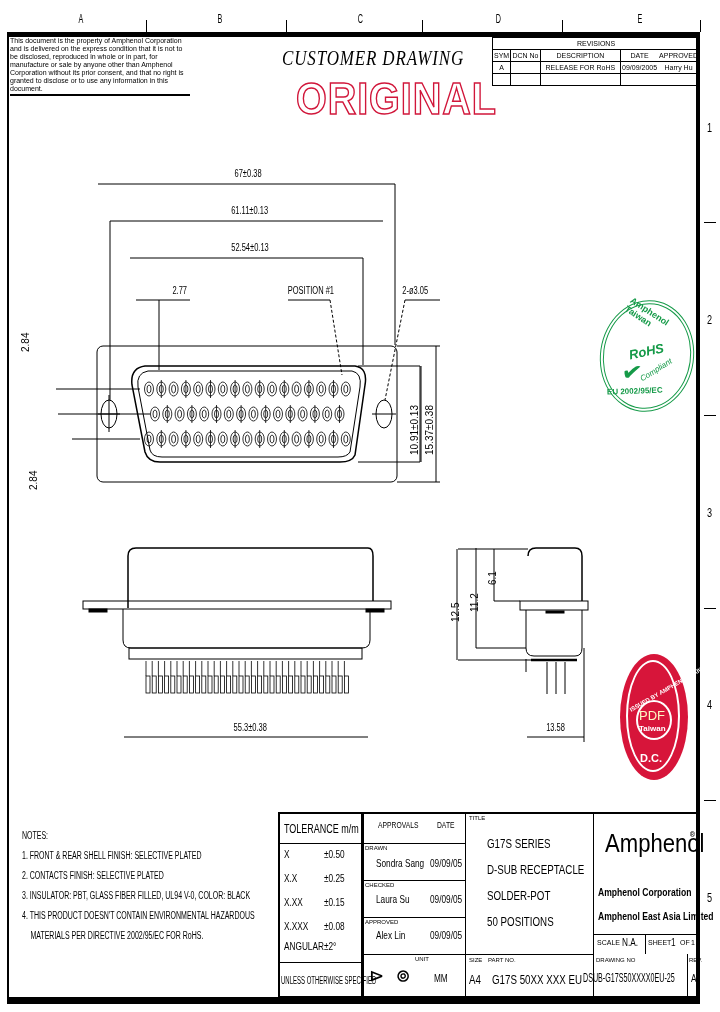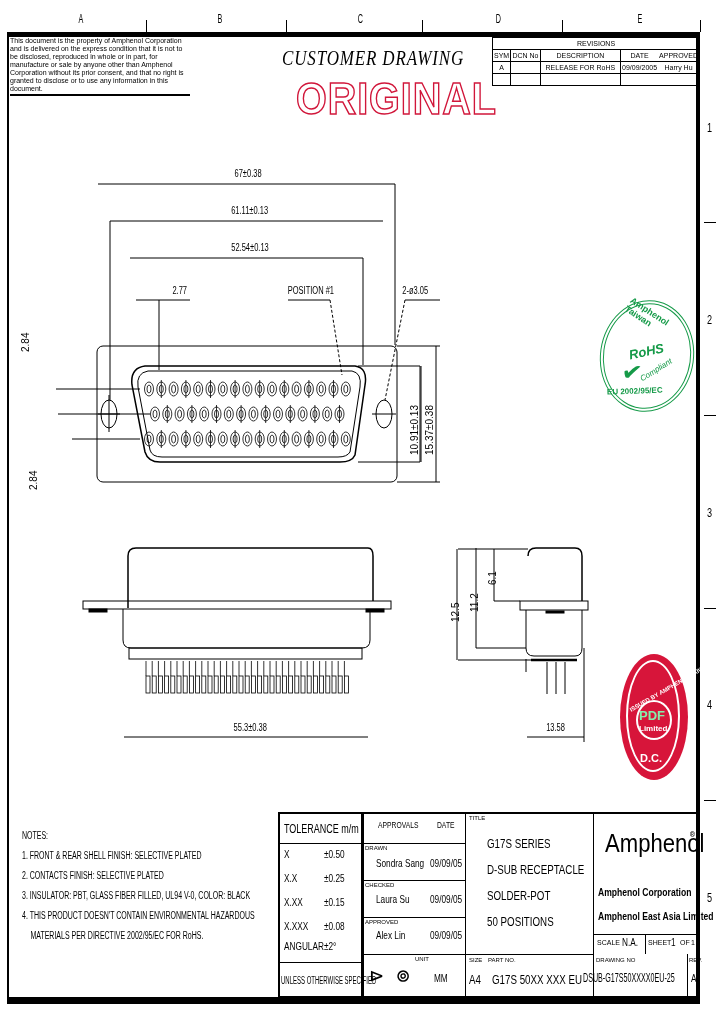--- a/index.html
+++ b/index.html
@@ -371,22 +371,22 @@
   <div class="abs" style="left:24px;top:40px;font-size:13px;font-weight:bold;font-style:italic;color:#159a48;font-family:'Liberation Sans',sans-serif;transform:rotate(-20deg)">RoHS</div>
   <div class="abs" style="left:22px;top:52px;font-size:28px;color:#159a48;">✔</div>
   <div class="abs" style="left:36px;top:60px;font-size:8px;font-style:italic;color:#159a48;font-family:'Liberation Sans',sans-serif;transform:rotate(-40deg)">Compliant</div>
   <div class="abs" style="left:8px;top:84px;font-size:8px;font-weight:bold;color:#159a48;font-family:'Liberation Sans',sans-serif;transform:rotate(-10deg)">EU 2002/95/EC</div>
 </div>
 
 <div class="stamp" style="left:620px;top:654px;width:68px;height:126px;background:#d7153a;">
   <div class="abs" style="left:6px;top:6px;width:54px;height:112px;border-radius:50%;border:2px solid #fff;box-sizing:border-box"></div>
   <div class="abs" style="left:4px;top:30px;font-size:6px;color:#fff;font-weight:bold;font-family:'Liberation Sans',sans-serif;transform:rotate(-30deg);white-space:nowrap">ISSUED BY AMPHENOL TAIWAN</div>
   <div class="abs" style="left:16px;top:46px;width:36px;height:40px;border-radius:50%;background:#d7153a;border:2px solid #fff;box-sizing:border-box"></div>
-  <div class="abs" style="left:19px;top:54px;font-size:13px;font-weight:bold;color:#86efac;font-family:'Liberation Sans',sans-serif">PDF</div>
-  <div class="abs" style="left:19px;top:70px;font-size:8px;font-weight:bold;color:#fff;font-family:'Liberation Sans',sans-serif">Limited</div>
+  <div class="abs" style="left:19px;top:54px;font-size:13px;font-weight:normal;color:#fef9c3;font-family:'Liberation Sans',sans-serif">PDF</div>
+  <div class="abs" style="left:19px;top:70px;font-size:8px;font-weight:bold;color:#fff;font-family:'Liberation Sans',sans-serif">Taiwan</div>
   <div class="abs" style="left:20px;top:98px;font-size:11px;font-weight:bold;color:#fff;font-family:'Liberation Sans',sans-serif">D.C.</div>
 </div>
 
 <div class="notes">
   <div>NOTES:</div>
   <div>1. FRONT &amp; REAR SHELL FINISH: SELECTIVE PLATED</div>
   <div>2. CONTACTS FINISH: SELECTIVE PLATED</div>
   <div>3. INSULATOR: PBT, GLASS FIBER FILLED, UL94 V-0, COLOR: BLACK</div>
   <div>4. THIS PRODUCT DOESN'T CONTAIN ENVIRONMENTAL HAZARDOUS</div>
   <div style="padding-left:12px">   MATERIALS PER DIRECTIVE 2002/95/EC FOR RoHS.</div>

